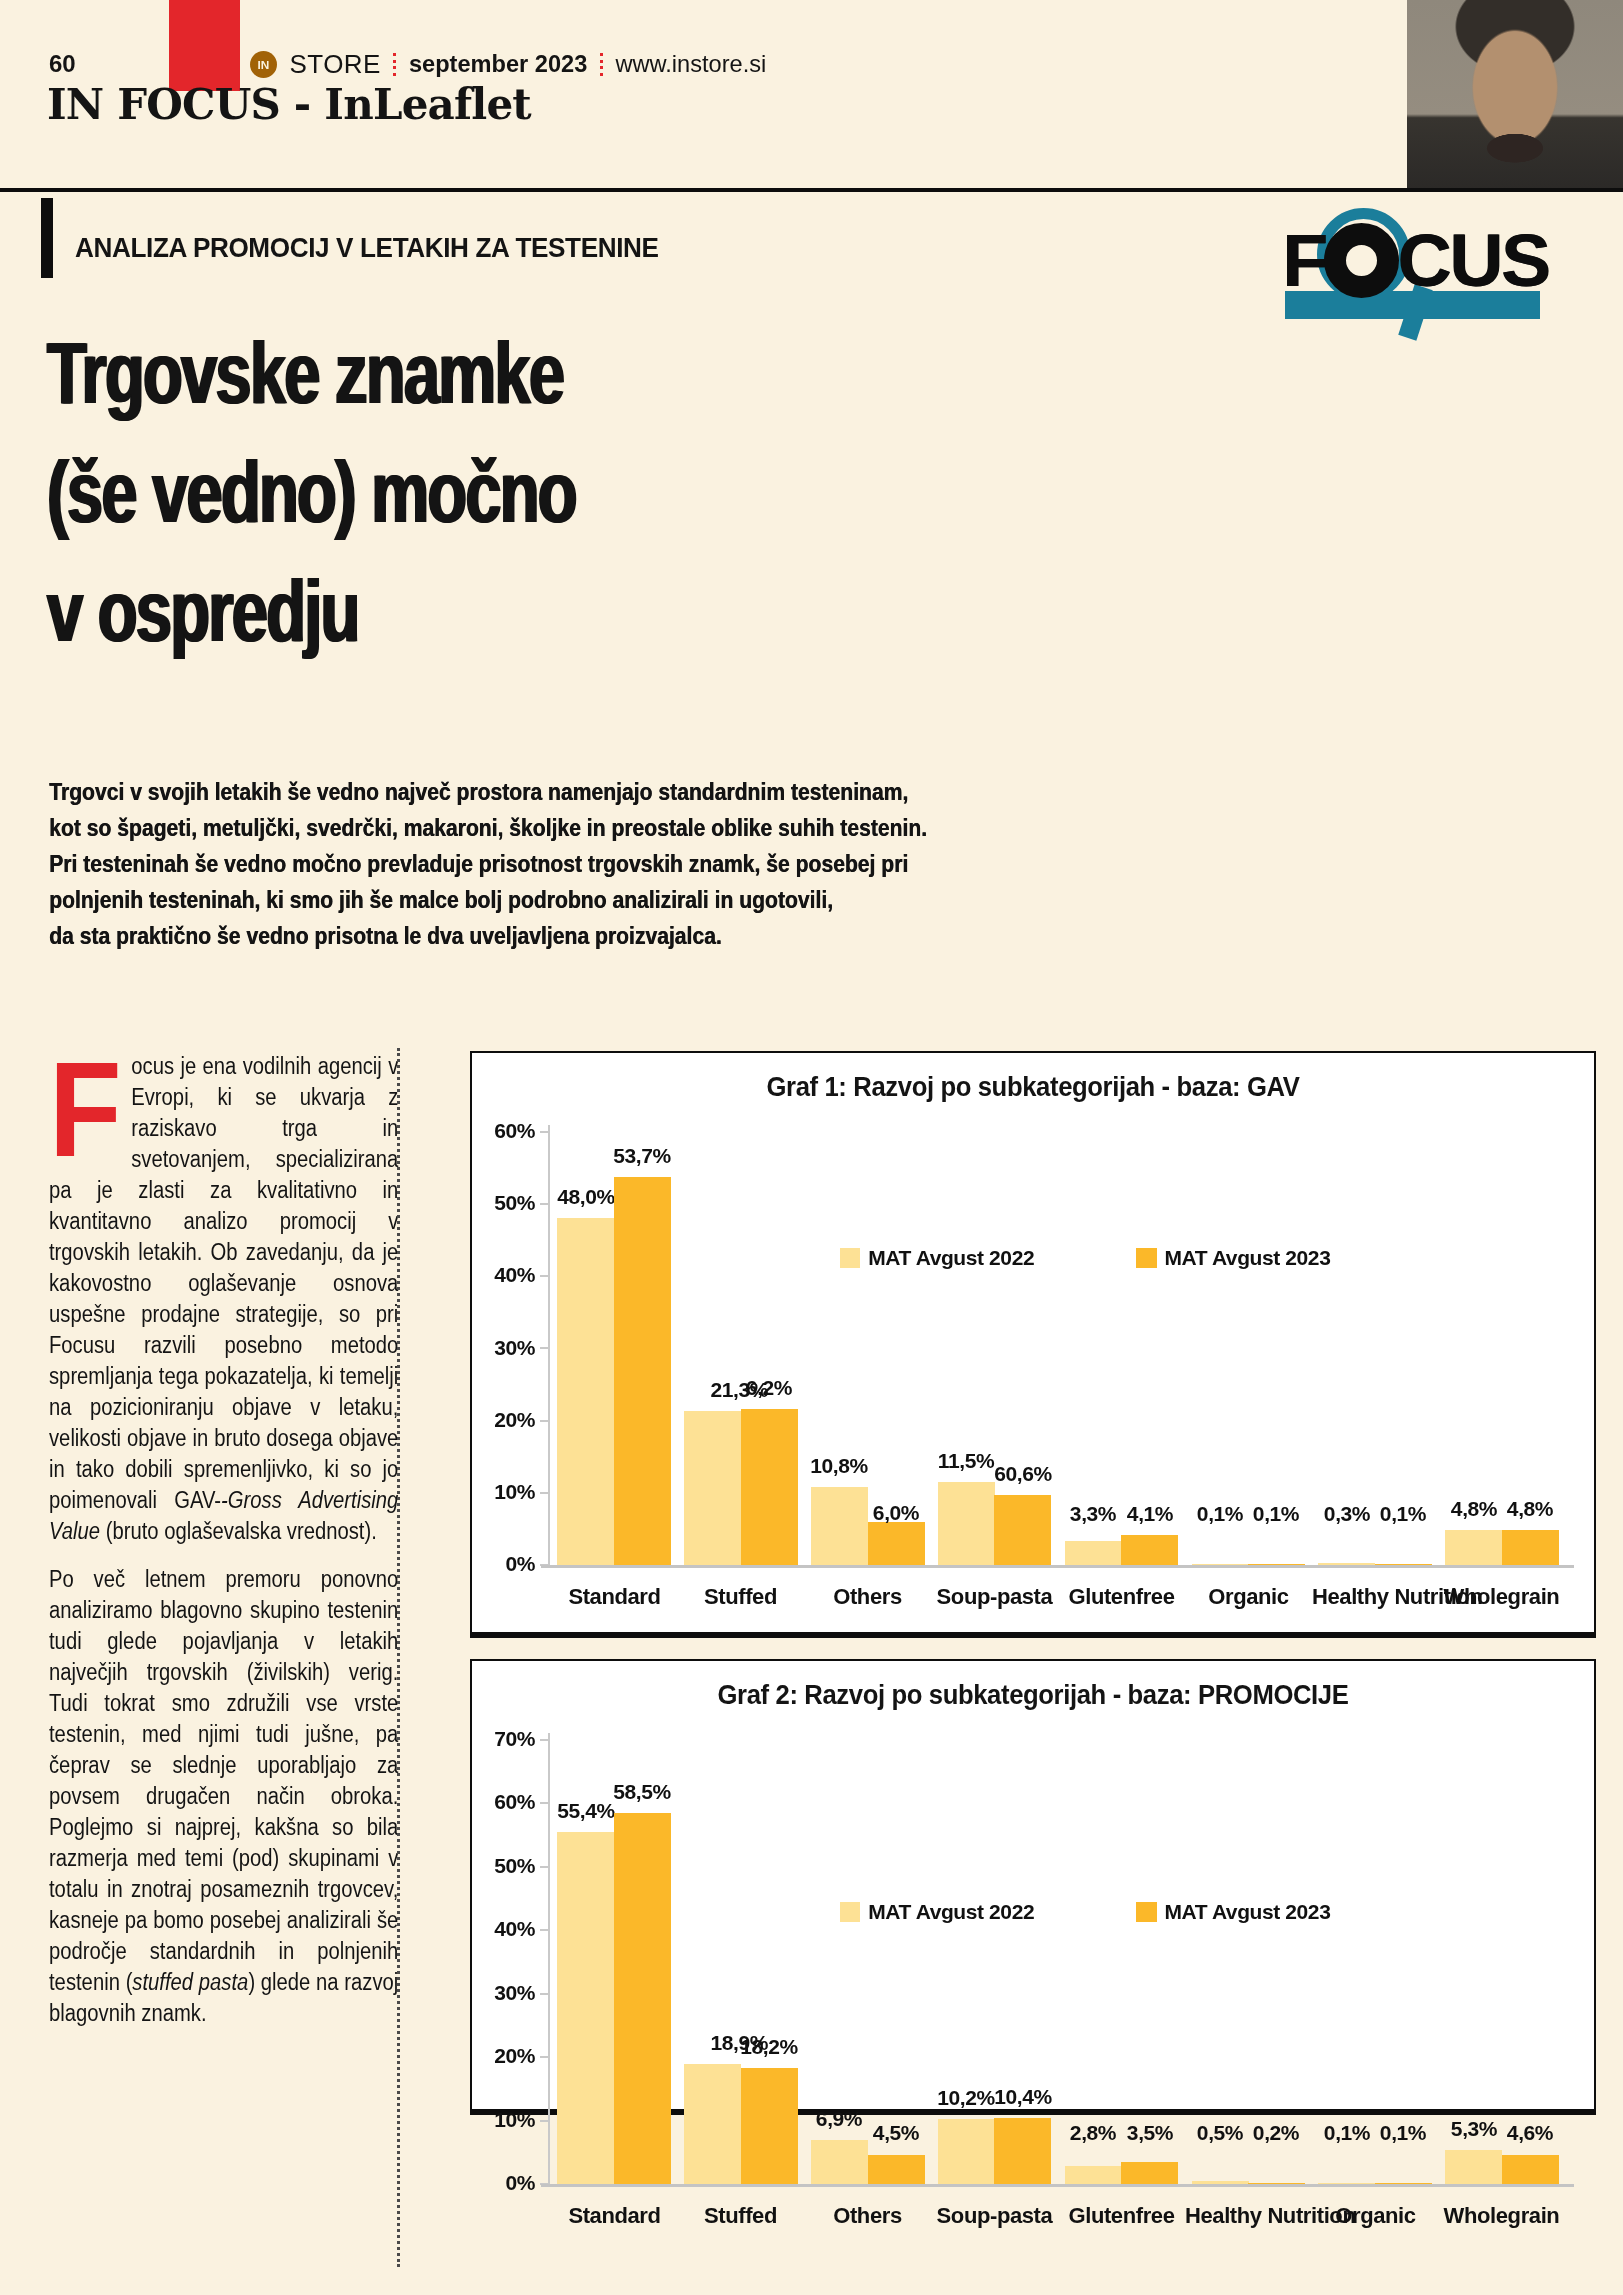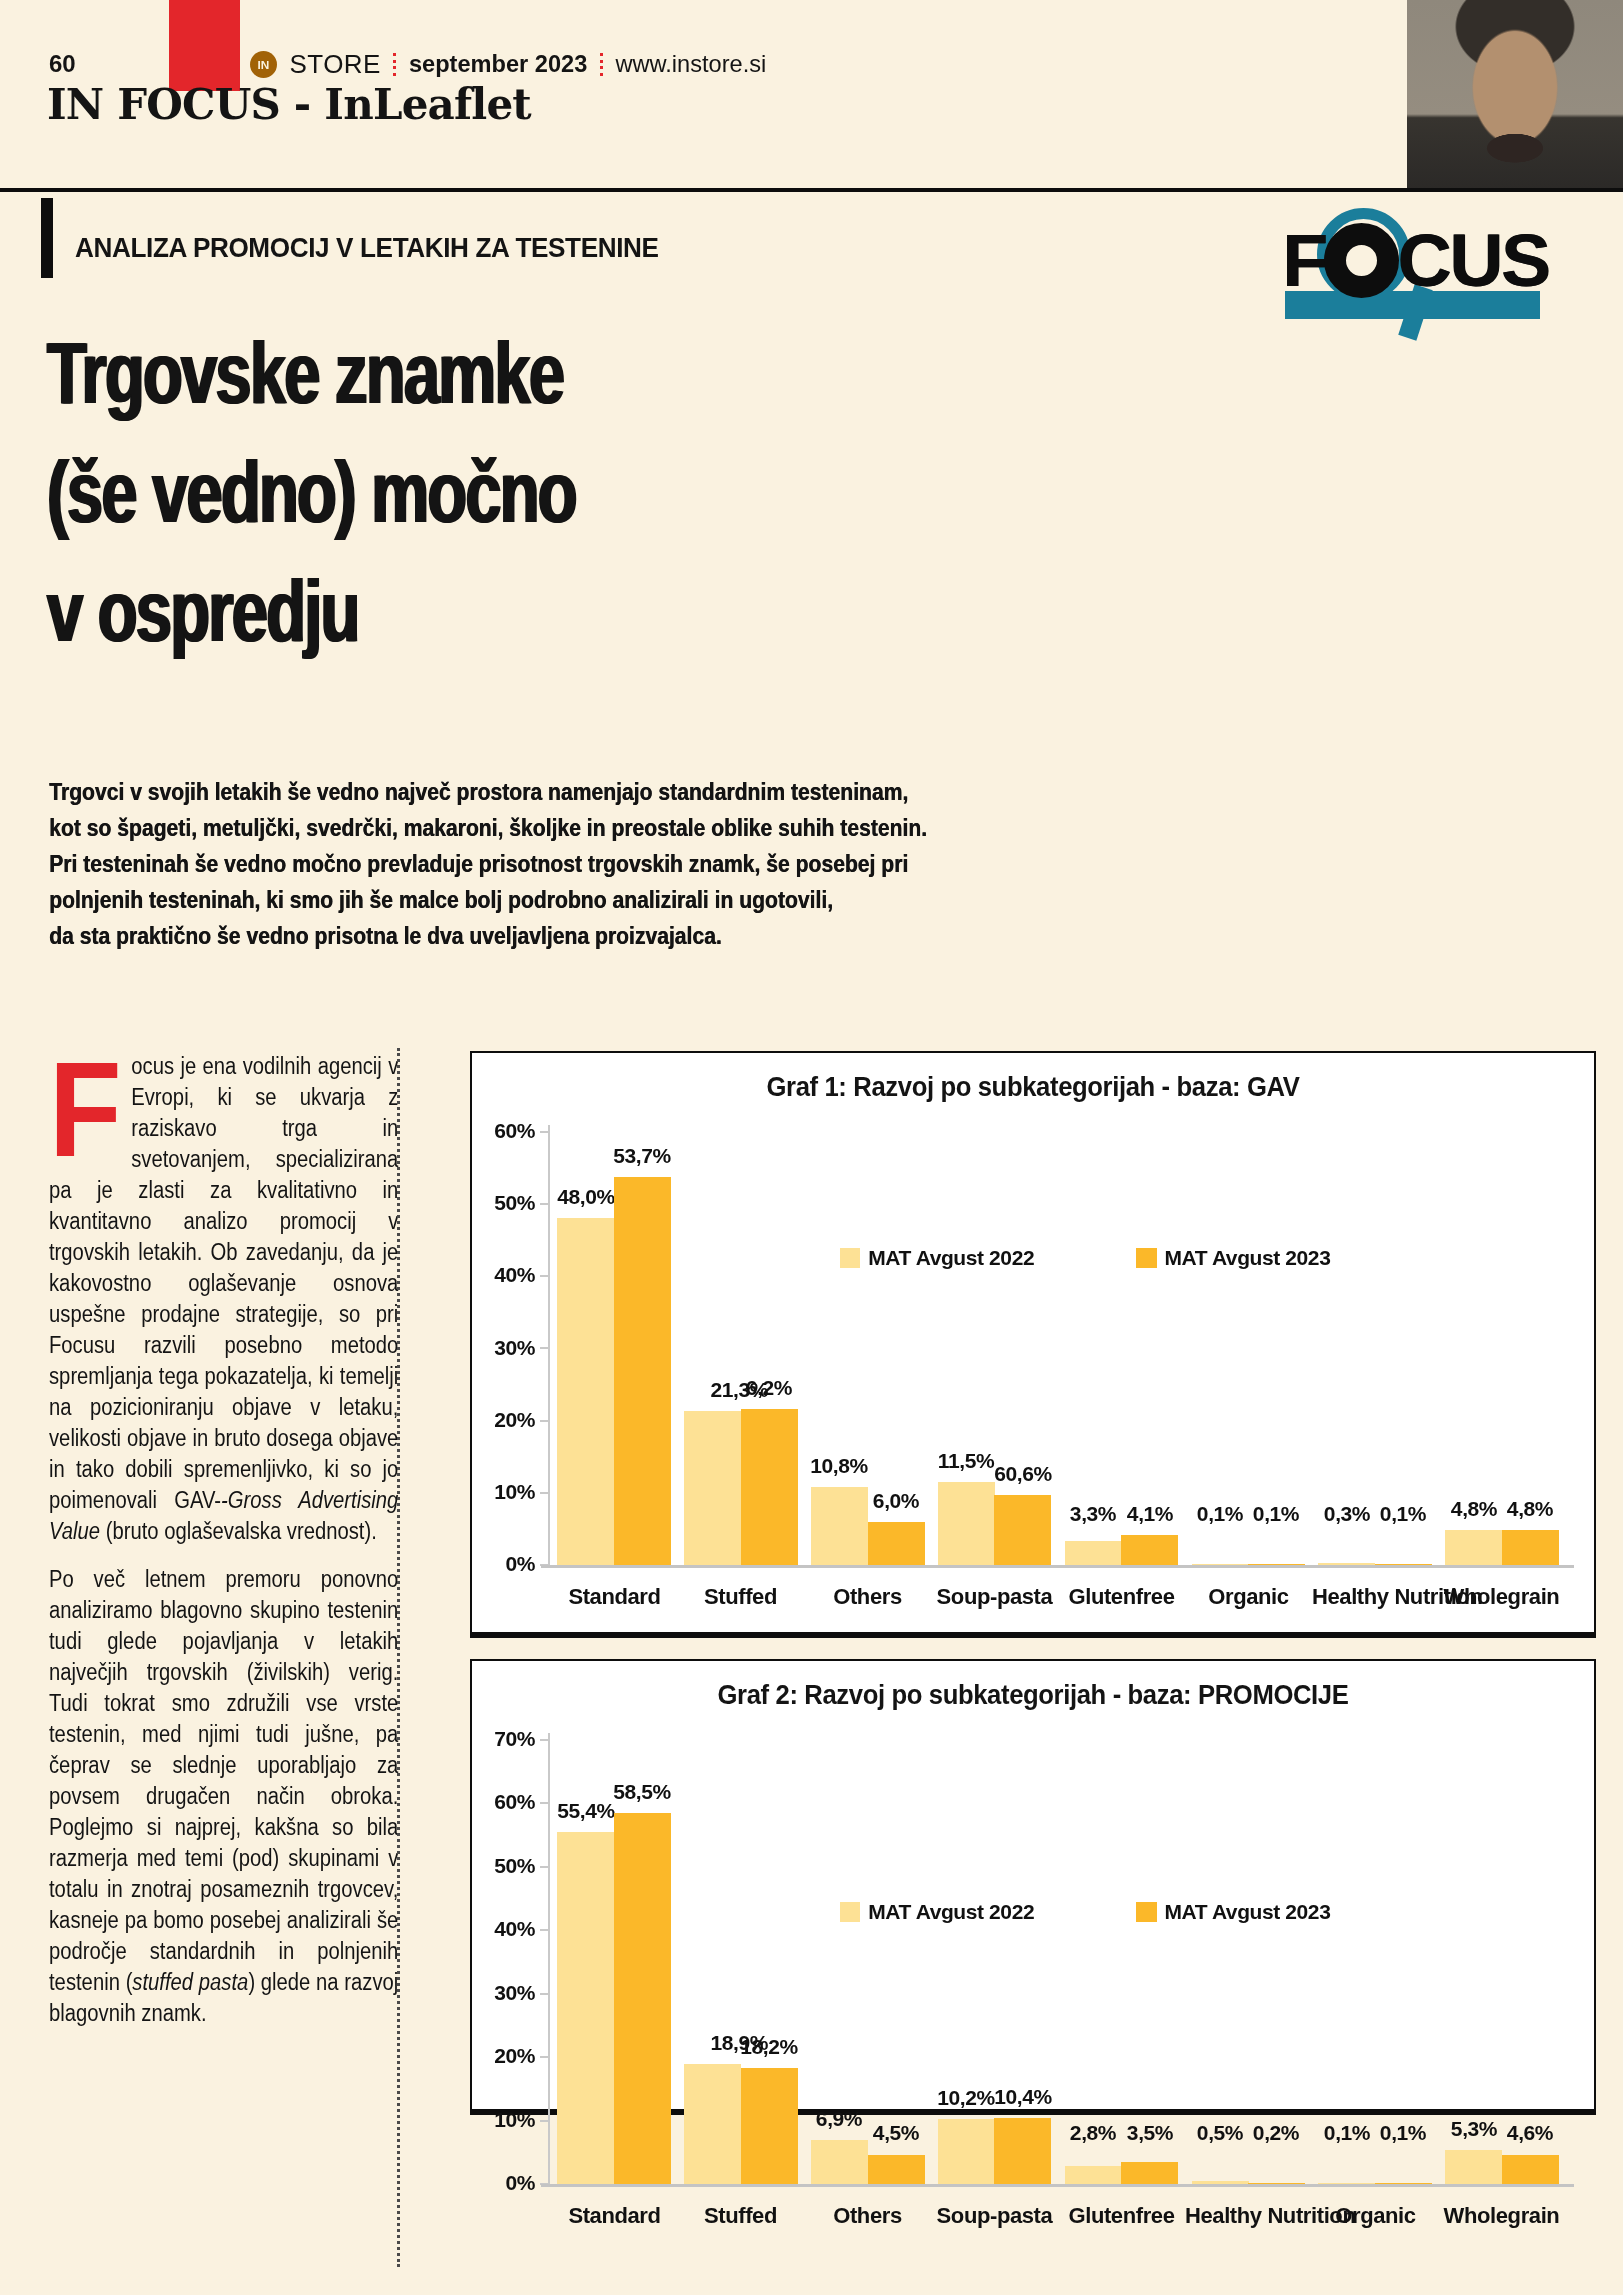--- a/index.html
+++ b/index.html
@@ -156,21 +156,21 @@
       <div class="c-vlab" style="left: 115px; top: 91px; width: 110px; text-align: center; font-size: 21px;">53,7%</div>
       <div class="c-xlab" style="left: 205px; top: 531px; width: 127px; text-align: center; font-size: 22px; white-space: nowrap;">Stuffed</div>
       <div style="left: 212px; top: 358px; width: 57px; height: 154px; background: rgb(253, 225, 149);"></div>
       <div class="c-vlab" style="left: 186px; top: 325px; width: 110px; text-align: right; font-size: 21px;">21,3%</div>
       <div style="left: 269px; top: 356px; width: 57px; height: 156px; background: rgb(251, 184, 41);"></div>
       <div class="c-vlab" style="left: 242px; top: 323px; width: 110px; text-align: center; font-size: 21px;">6,2%</div>
       <div class="c-xlab" style="left: 332px; top: 531px; width: 127px; text-align: center; font-size: 22px; white-space: nowrap;">Others</div>
       <div style="left: 339px; top: 434px; width: 57px; height: 78px; background: rgb(253, 225, 149);"></div>
       <div class="c-vlab" style="left: 312px; top: 401px; width: 110px; text-align: center; font-size: 21px;">10,8%</div>
       <div style="left: 396px; top: 469px; width: 57px; height: 43px; background: rgb(251, 184, 41);"></div>
-      <div class="c-vlab" style="left: 369px; top: 436px; width: 110px; text-align: center; font-size: 21px;">6,0%</div>
+      <div class="c-vlab" style="left: 369px; top: 448px; width: 110px; text-align: center; font-size: 21px;">6,0%</div>
       <div class="c-xlab" style="left: 459px; top: 531px; width: 127px; text-align: center; font-size: 22px; white-space: nowrap;">Soup-pasta</div>
       <div style="left: 466px; top: 429px; width: 57px; height: 83px; background: rgb(253, 225, 149);"></div>
       <div class="c-vlab" style="left: 439px; top: 396px; width: 110px; text-align: center; font-size: 21px;">11,5%</div>
       <div style="left: 522px; top: 442px; width: 57px; height: 70px; background: rgb(251, 184, 41);"></div>
       <div class="c-vlab" style="left: 496px; top: 409px; width: 110px; text-align: center; font-size: 21px;">60,6%</div>
       <div class="c-xlab" style="left: 586px; top: 531px; width: 127px; text-align: center; font-size: 22px; white-space: nowrap;">Glutenfree</div>
       <div style="left: 593px; top: 488px; width: 57px; height: 24px; background: rgb(253, 225, 149);"></div>
       <div class="c-vlab" style="left: 566px; top: 449px; width: 110px; text-align: center; font-size: 21px;">3,3%</div>
       <div style="left: 649px; top: 482px; width: 57px; height: 30px; background: rgb(251, 184, 41);"></div>
       <div class="c-vlab" style="left: 623px; top: 449px; width: 110px; text-align: center; font-size: 21px;">4,1%</div>

